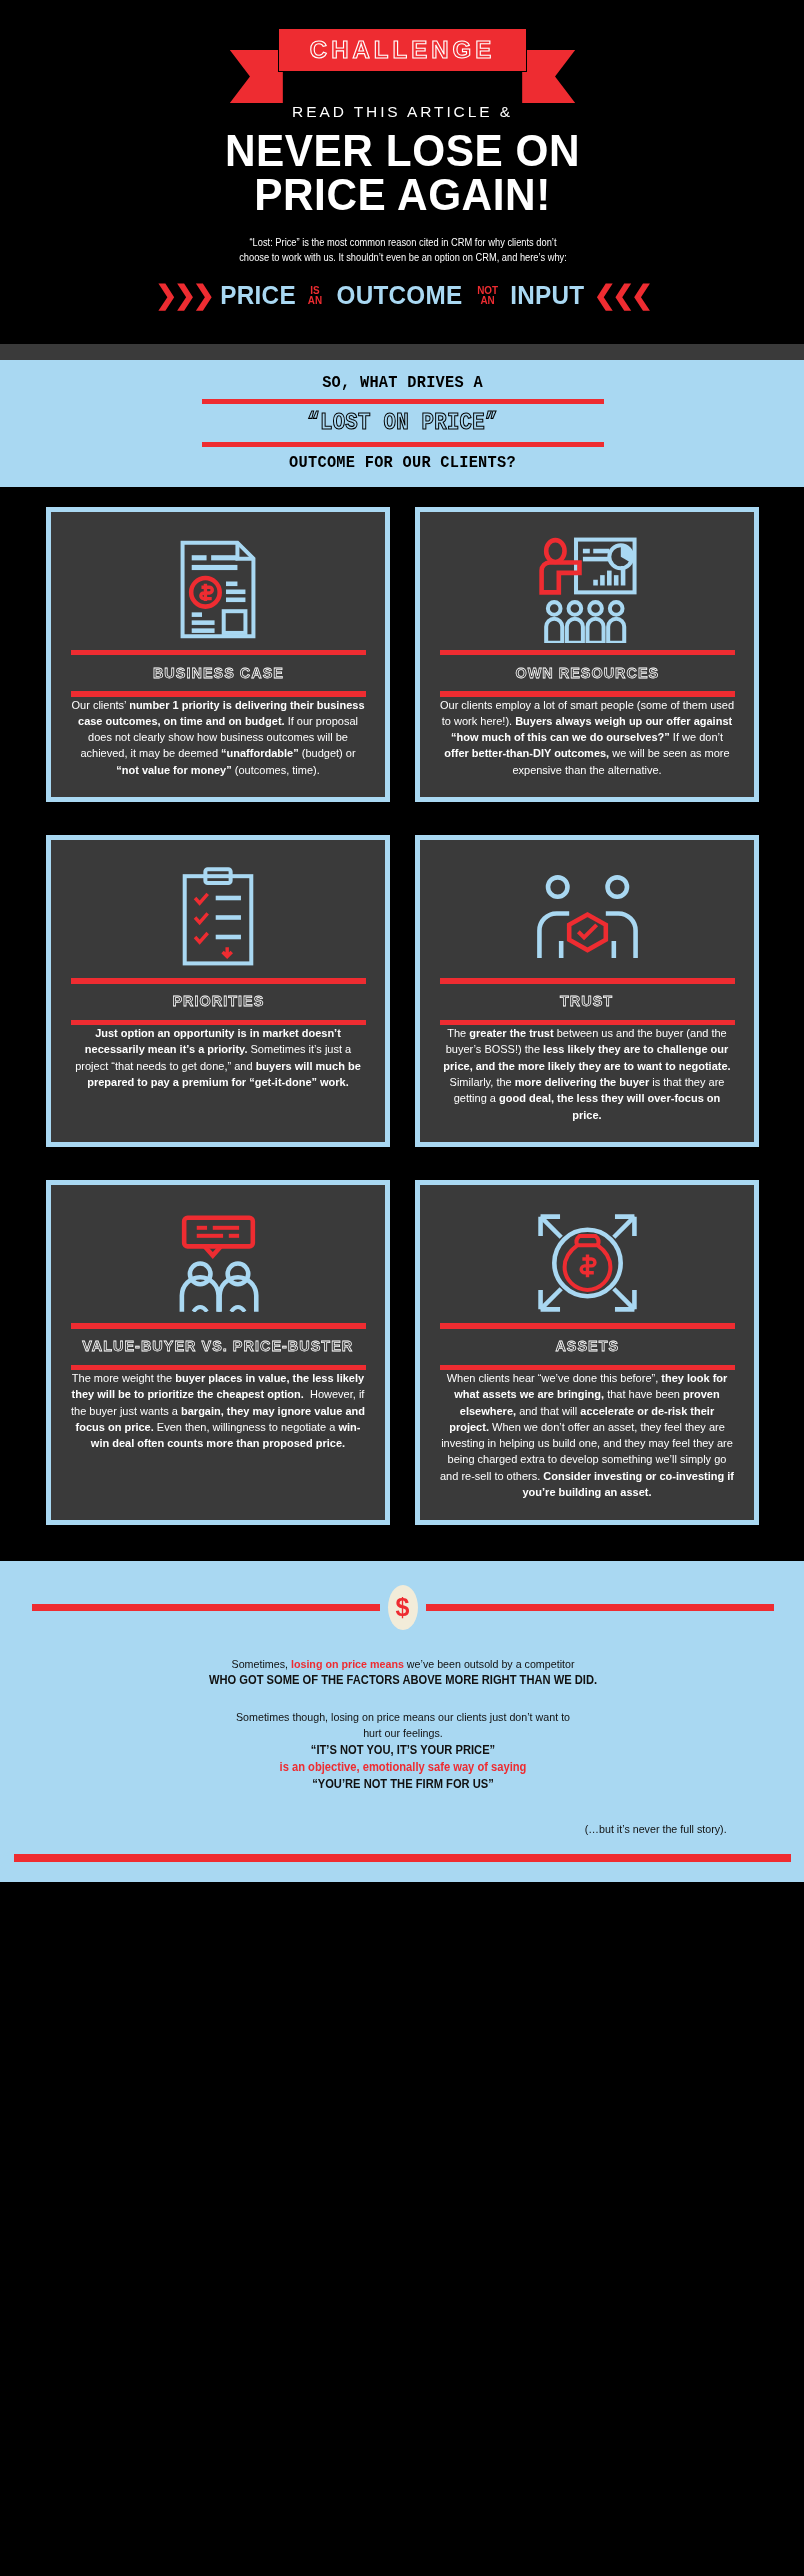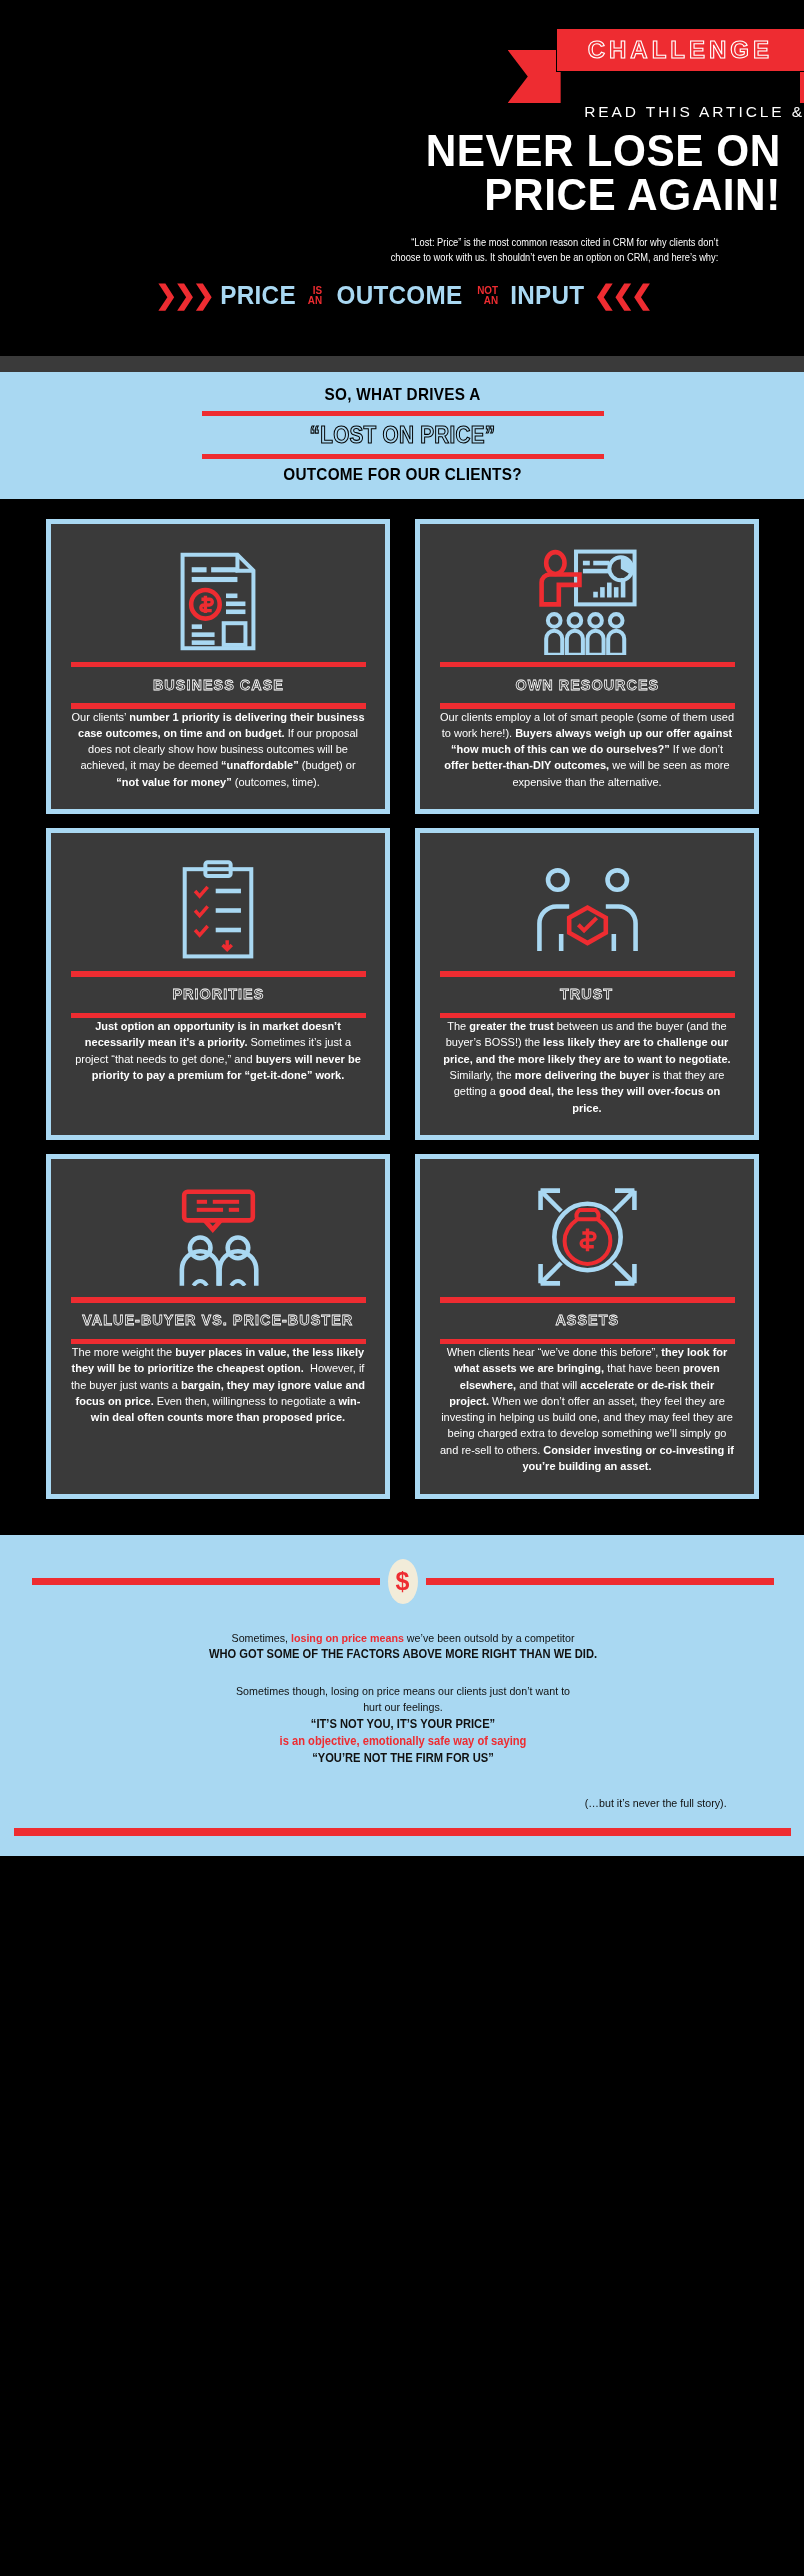--- a/index.html
+++ b/index.html
@@ -5,21 +5,21 @@
   html,body{margin:0;padding:0;}
   body{
     width:805px;
     background:#000000;
     font-family:"Liberation Sans", sans-serif;
     -webkit-font-smoothing:antialiased;
   }
   .page{width:805px;margin:0 auto;position:relative;background:#000000;}
 
   
-  .hero{background:#000000;padding:28px 0 28px 0;text-align:right;text-decoration:underline;}
+  .hero{background:#000000;padding:28px 0 16px 0;text-align:center;text-decoration:underline;}
   .ribbon{position:relative;display:inline-block;margin:0 auto;}
   .ribbon .tailL,.ribbon .tailR{
     position:absolute;top:22px;width:53px;height:53px;background:#ee2c31;
   }
   .ribbon .tailL{left:-48px;clip-path:polygon(0 0,100% 0,100% 100%,0 100%,38% 50%);}
   .ribbon .tailR{right:-48px;clip-path:polygon(0 0,100% 0,62% 50%,100% 100%,0 100%);}
   .ribbon .band{
     position:relative;z-index:2;background:#ee2c31;border:1.7px solid #000;
     padding:8px 31px 9.2px 31px;
   }
@@ -54,41 +54,41 @@
     line-height:1;transform:scaleX(0.92);
   }
   .tagline .stack{
     display:inline-flex;flex-direction:column;justify-content:center;
     color:#ee2c31;font-size:11px;font-weight:700;line-height:0.96;
     margin:0 2.3px;transform:scaleX(0.9);
   }
 
   
   .sep-dark{height:16px;background:#3a3a3a;}
-  .blue-head{background:#a9d8f2;padding:14px 0 15px 0;text-align:center;}
+  .blue-head{background:#a9d8f2;padding:14px 0 15px 0;text-align:center;font-family:Liberation Mono, monospace;}
   .blue-head .ln{
     font-size:17px;font-weight:700;color:transparent;
     -webkit-text-stroke:0.9px #000000;letter-spacing:0.3px;
     transform:scaleX(0.9);line-height:1.1;
   }
   .blue-head .ln.solid{color:#000;-webkit-text-stroke:0;}
   .blue-head .rule{
     width:402px;height:5.2px;background:#ee2c31;margin:6.3px auto 6.3px auto;
   }
   .blue-head .big{
     font-size:23px;font-weight:700;color:transparent;
     -webkit-text-stroke:1.1px #000000;letter-spacing:0.3px;
     transform:scaleX(0.9);line-height:1.1;
   }
 
   
   .grid-wrap{background:#000000;padding:19.5px 0 15px 0;}
   .grid{
     width:713px;margin:0 auto;display:grid;
-    grid-template-columns:1fr 1fr;gap:14px 25px;
+    grid-template-columns:1fr 1fr;gap:33px 25px;
   }
   .card{
     border:5.2px solid #a9d8f2;background:#3a3a3a;
     padding:17px 19.5px 19.5px 19.5px;display:flex;flex-direction:column;
     align-items:center;
   }
   .card .iconbox{height:121px;display:flex;align-items:center;justify-content:center;}
   .card .rule{width:100%;height:5.2px;background:#ee2c31;}
   .card .ttl{
     color:transparent;-webkit-text-stroke:0.8px #ffffff;
@@ -258,21 +258,21 @@
             </g>
             <rect x="62" y="50" width="44" height="8" fill="#a9d8f2"></rect>
             <rect x="62" y="84" width="44" height="8" fill="#a9d8f2"></rect>
             <rect x="62" y="118" width="44" height="8" fill="#a9d8f2"></rect>
             <path d="M82 140 v14 M74 148 l8 8 l8 -8" stroke="#ee2c31" stroke-width="6" fill="none"></path>
           </svg>
         </div>
         <div class="rule"></div>
         <div class="ttl">PRIORITIES</div>
         <div class="rule"></div>
-        <div class="body"><b>Just option an opportunity is in market doesn’t necessarily mean it’s a priority.</b> Sometimes it’s just a project “that needs to get done,” and <b>buyers will never be priority to pay a premium for “get-it-done” work.</b></div>
+        <div class="body"><b>Just option an opportunity is in market doesn’t necessarily mean it’s a priority.</b> Sometimes it’s just a project “that needs to get done,” and <b>buyers will much be prepared to pay a premium for “get-it-done” work.</b></div>
       </div>
 
       <div class="card">
         <div class="iconbox">
           <svg width="103" height="92" viewBox="0 0 180 160">
             <circle cx="38" cy="26" r="17" fill="none" stroke="#a9d8f2" stroke-width="8"></circle>
             <circle cx="142" cy="26" r="17" fill="none" stroke="#a9d8f2" stroke-width="8"></circle>
             <path d="M6 150 v-48 a30 30 0 0 1 30 -30 h22" fill="none" stroke="#a9d8f2" stroke-width="8"></path>
             <path d="M174 150 v-48 a30 30 0 0 0 -30 -30 h-22" fill="none" stroke="#a9d8f2" stroke-width="8"></path>
             <path d="M58 92 l32 -18 l32 18 v26 l-32 18 l-32 -18 z" fill="none" stroke="#ee2c31" stroke-width="8"></path>

